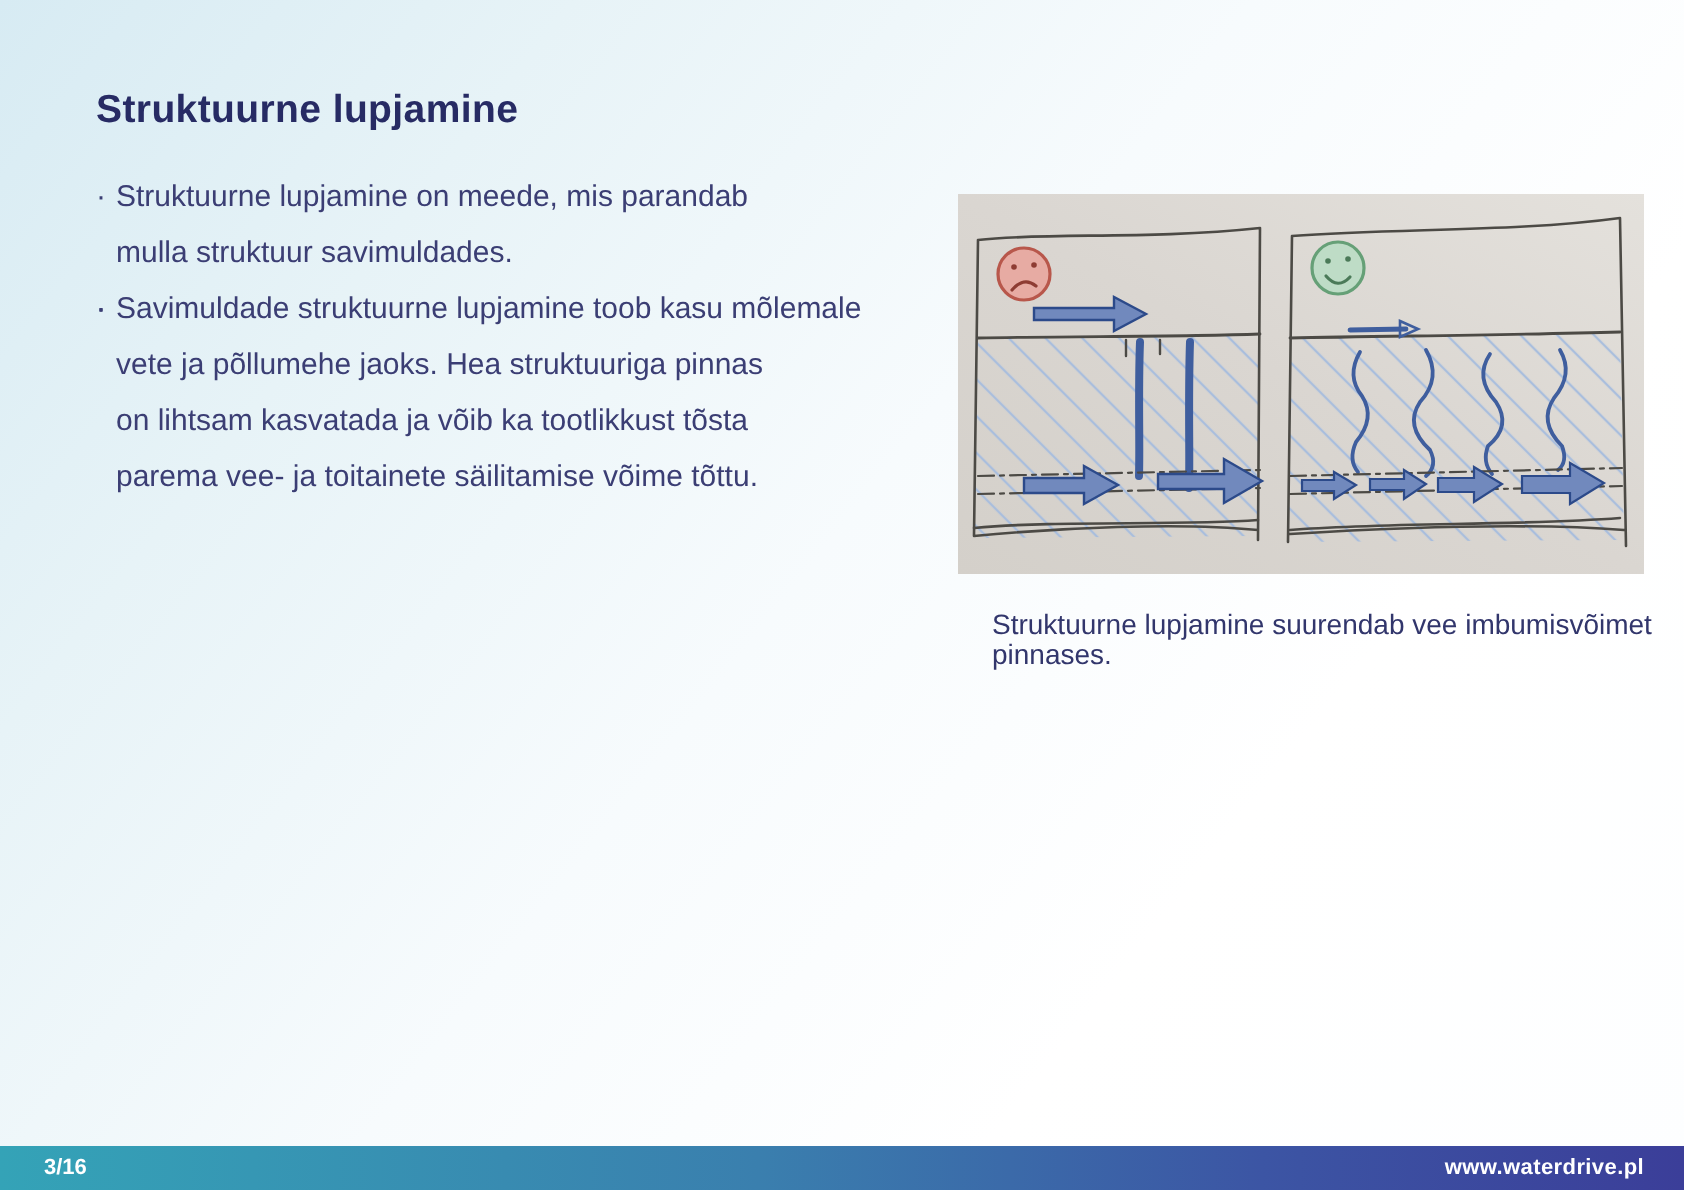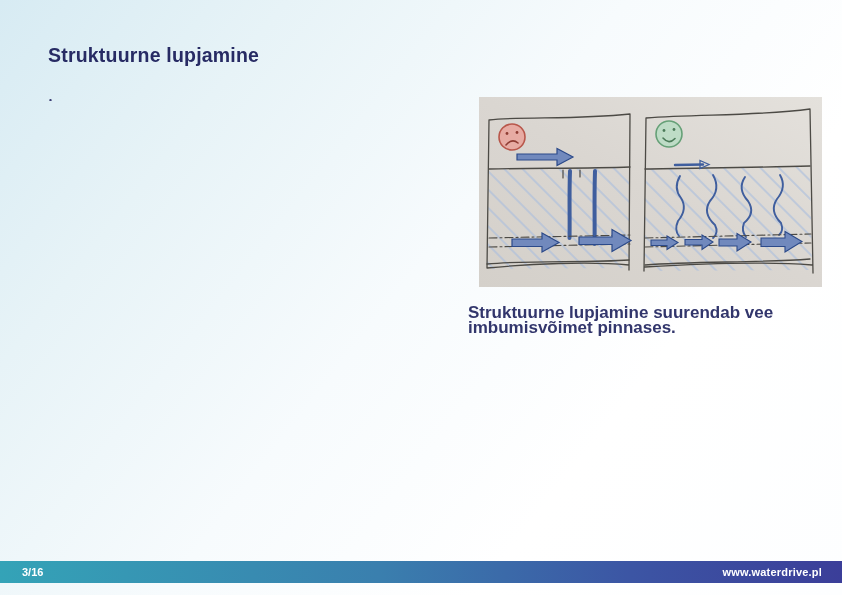--- a/index.html
+++ b/index.html
@@ -22,52 +22,58 @@
     font-size:15px;line-height:28px;color:#3b3e74;
   }
   .bullets li{position:relative;padding-left:10px;margin:0;}
   .bullets .marker{position:absolute;left:0;top:0;color:#3b3e74;}
   .bullets .text{white-space:pre-line;}
   .figure{
     position:absolute;left:479px;top:97px;width:343px;height:190px;
   }
   .figure svg{display:block;}
   .caption{
-    position:absolute;left:468px;top:305px;width:345px;
-    font-size:17px;font-weight:700;color:#32366c;line-height:15px;
+    position:absolute;left:496px;top:305px;width:345px;
+    font-size:14px;font-weight:400;color:#32366c;line-height:15px;
   }
   .footer{
-    position:absolute;left:0;bottom:12px;width:842px;height:22px;
+    position:absolute;left:0;bottom:0;width:842px;height:22px;
     background:linear-gradient(to right,#34a3b7 0%,#3a7fae 45%,#3c55a4 75%,#3b3e99 100%);
     color:#ffffff;font-size:11px;
     display:flex;align-items:center;justify-content:space-between;
     box-sizing:border-box;padding:0 20px 0 22px;
   }
   .footer .page{font-weight:700;}
   .footer .site{font-weight:700;letter-spacing:.2px;text-decoration:none;color:#ffffff;}
 </style>
 </head>
 <body>
 
 <div class="slide">
 
   <h1 class="title">Struktuurne lupjamine</h1>
 
   <ul class="bullets">
     <li>
       <span class="marker">·</span>
+      <span class="text">Struktuurne lupjamine on meede, mis parandab
+mulla struktuur savimuldades.</span>
     </li>
     <li>
       <span class="marker">·</span>
     </li>
     <li>
       <span class="marker">·</span>
     </li>
     <li>
       <span class="marker">·</span>
+      <span class="text">Savimuldade struktuurne lupjamine toob kasu mõlemale
+vete ja põllumehe jaoks. Hea struktuuriga pinnas
+on lihtsam kasvatada ja võib ka tootlikkust tõsta
+parema vee- ja toitainete säilitamise võime tõttu.</span>
     </li>
   </ul>
 
   <div class="figure">
     <svg width="343" height="190" viewBox="0 0 343 190">
       <defs>
         <linearGradient id="paperGrad" x1="0" y1="1" x2="1" y2="0">
           <stop offset="0" stop-color="#d4d0ca"></stop>
           <stop offset="0.5" stop-color="#dad6d1"></stop>
           <stop offset="1" stop-color="#e4e1dc"></stop>

